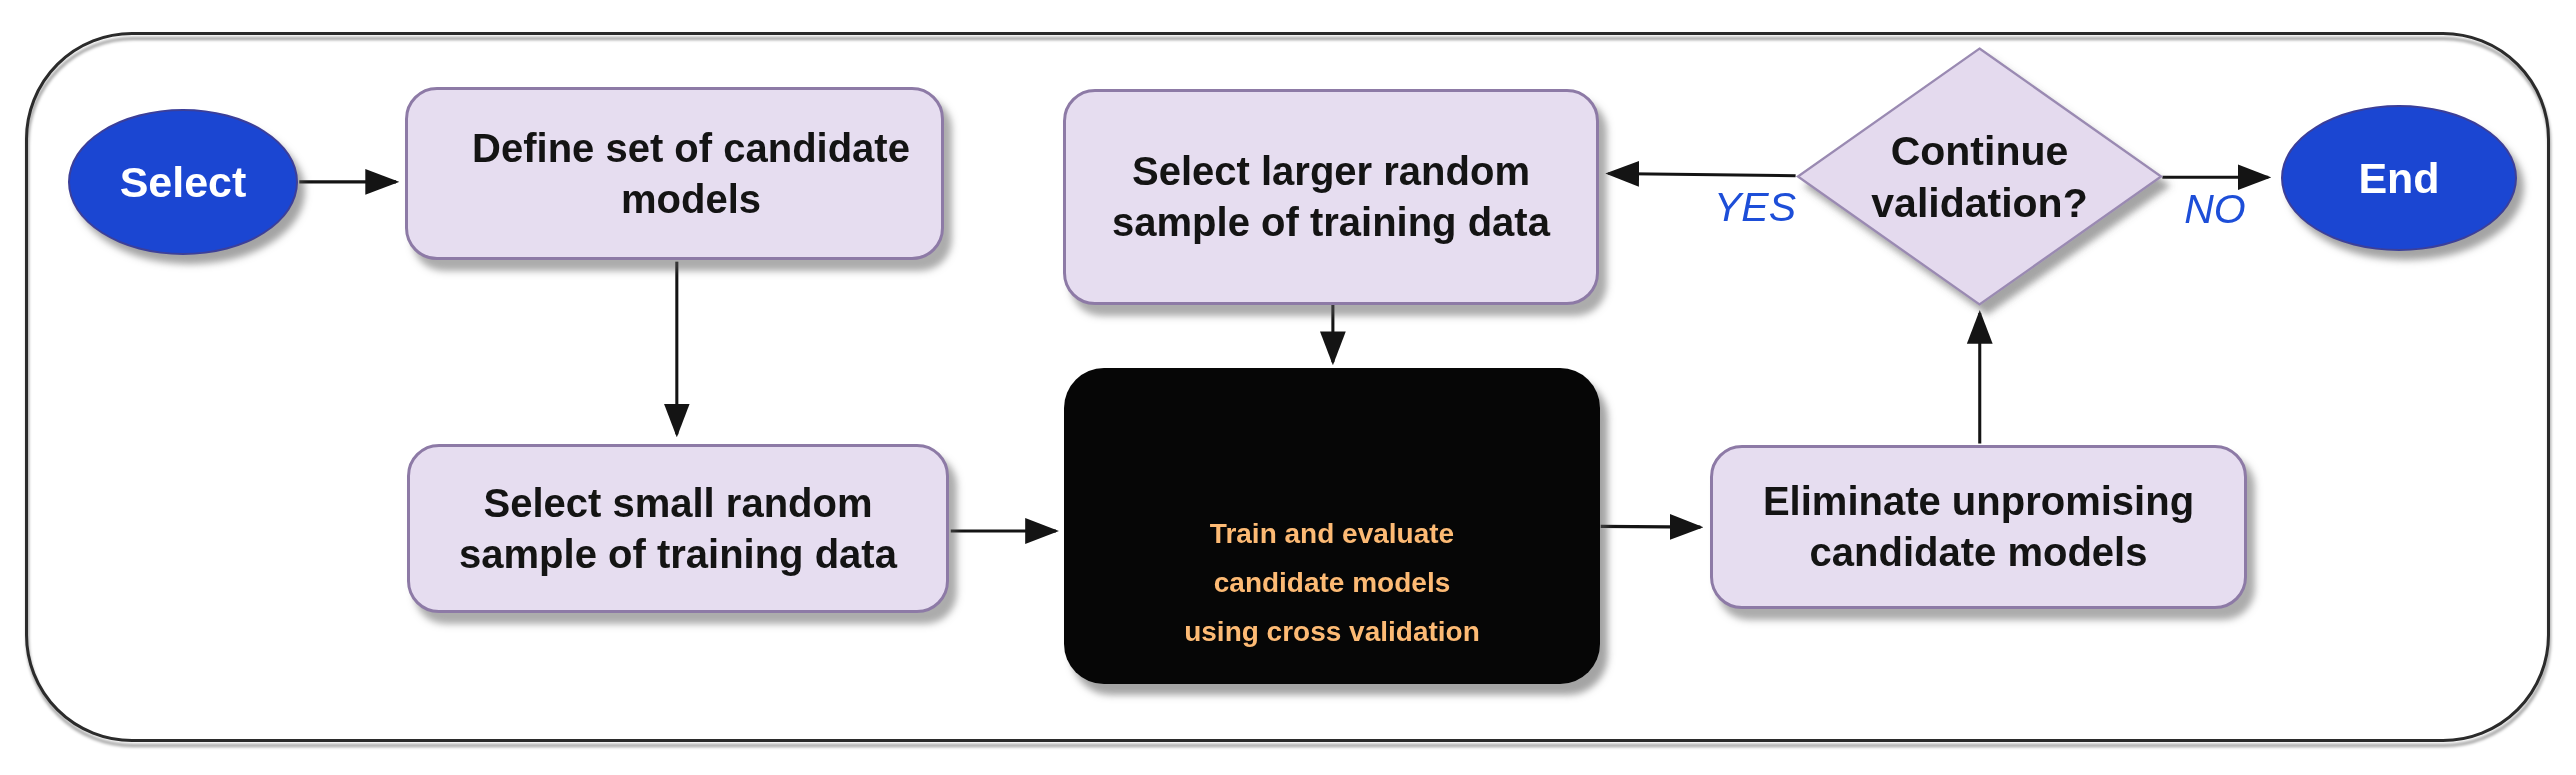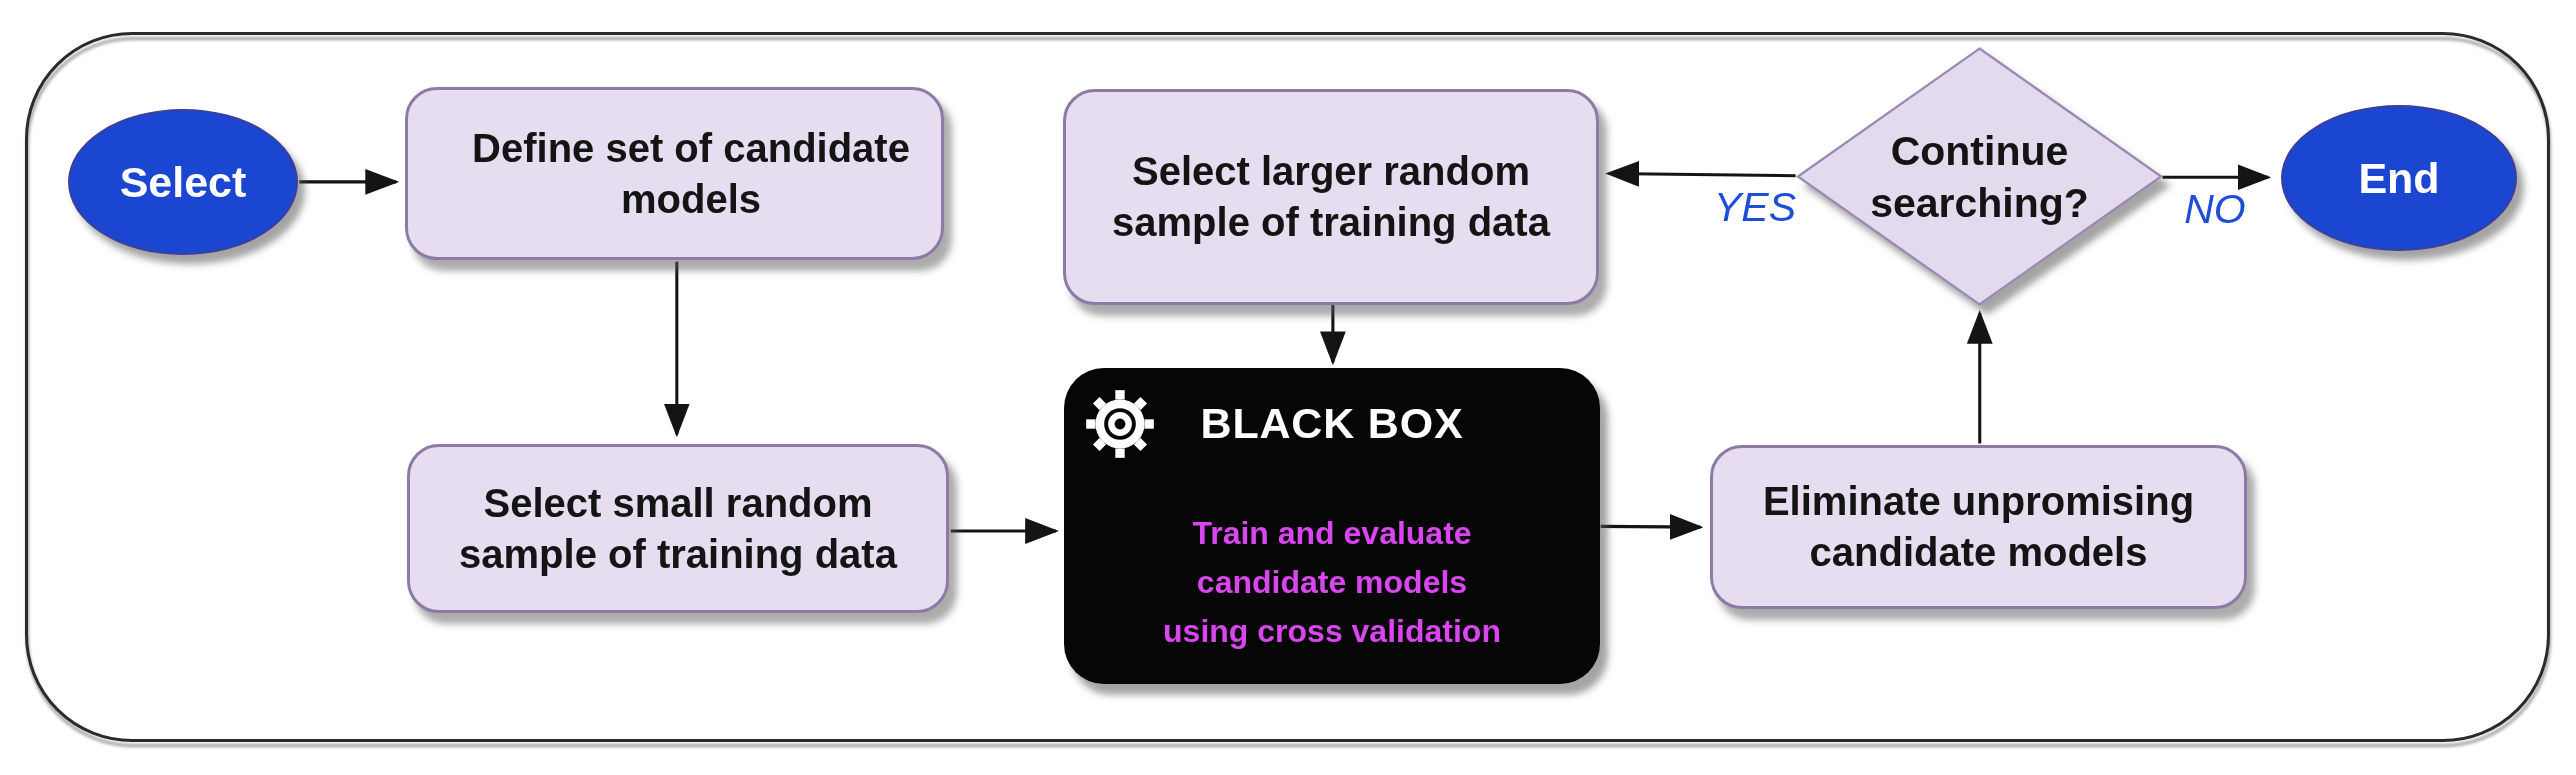--- a/index.html
+++ b/index.html
@@ -89,23 +89,23 @@
     text-align: center;
     color: #ffffff;
     font-weight: bold;
     font-size: 43px;
     letter-spacing: 0.8px;
   }
   .blackbox .bb-body {
     position: absolute;
     left: 0; right: 0; top: 141px;
     text-align: center;
-    color: #d946ef;
-    font-weight: bold;
-    font-size: 32px;
+    color: #fdba74;
+    font-weight: bold;
+    font-size: 28px;
     line-height: 49px;
     white-space: pre-line;
   }
   .decision-wrap {
     position: absolute;
     left: 1796px; top: 47px;
     width: 367px; height: 259px;
     z-index: 3;
   }
   .decision-wrap svg {
@@ -188,55 +188,36 @@
     <span class="node-label">Select small random
 sample of training data</span>
   </div>
 
   <div class="node process n-select-larger">
     <span class="node-label">Select larger random
 sample of training data</span>
   </div>
 
   <div class="node blackbox n-black-box">
-    <div class="bb-header">
-      <svg class="gear" viewBox="0 0 100 100">
-        <g stroke="#ffffff" fill="none">
-          <circle cx="50" cy="50" r="28" stroke-width="12"></circle>
-          <circle cx="50" cy="50" r="12" stroke-width="9"></circle>
-          <g stroke-width="13">
-            <line x1="84" y1="50" x2="97" y2="50"></line>
-            <line x1="74" y1="74" x2="83" y2="83"></line>
-            <line x1="50" y1="84" x2="50" y2="97"></line>
-            <line x1="26" y1="74" x2="17" y2="83"></line>
-            <line x1="16" y1="50" x2="3" y2="50"></line>
-            <line x1="26" y1="26" x2="17" y2="17"></line>
-            <line x1="50" y1="16" x2="50" y2="3"></line>
-            <line x1="74" y1="26" x2="83" y2="17"></line>
-          </g>
-        </g>
-      </svg>
-      <div class="bb-title">BLACK BOX</div>
-    </div>
     <div class="bb-body">Train and evaluate
 candidate models
 using cross validation</div>
   </div>
 
   <div class="node process n-eliminate">
     <span class="node-label">Eliminate unpromising
 candidate models</span>
   </div>
 
   <div class="decision-wrap">
     <svg viewBox="0 0 478 338">
       <polygon points="239,2 476,169 239,336 2,169" fill="#e4daee" stroke="#9a8ab2" stroke-width="3" filter="url(#dshadow)"></polygon>
     </svg>
     <div class="decision-label">Continue
-searching?</div>
+validation?</div>
   </div>
 
   <div class="node terminal n-end">
     <span class="node-label">End</span>
   </div>
 
   <div class="edge-label l-yes">YES</div>
   <div class="edge-label l-no">NO</div>
 
 </div>

